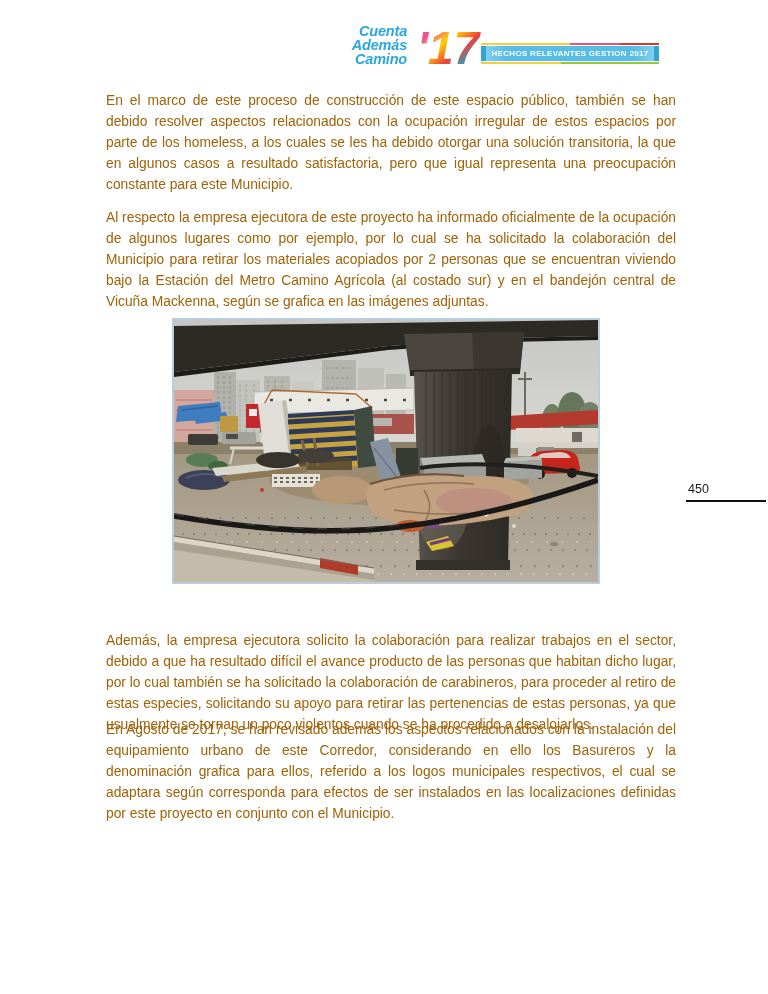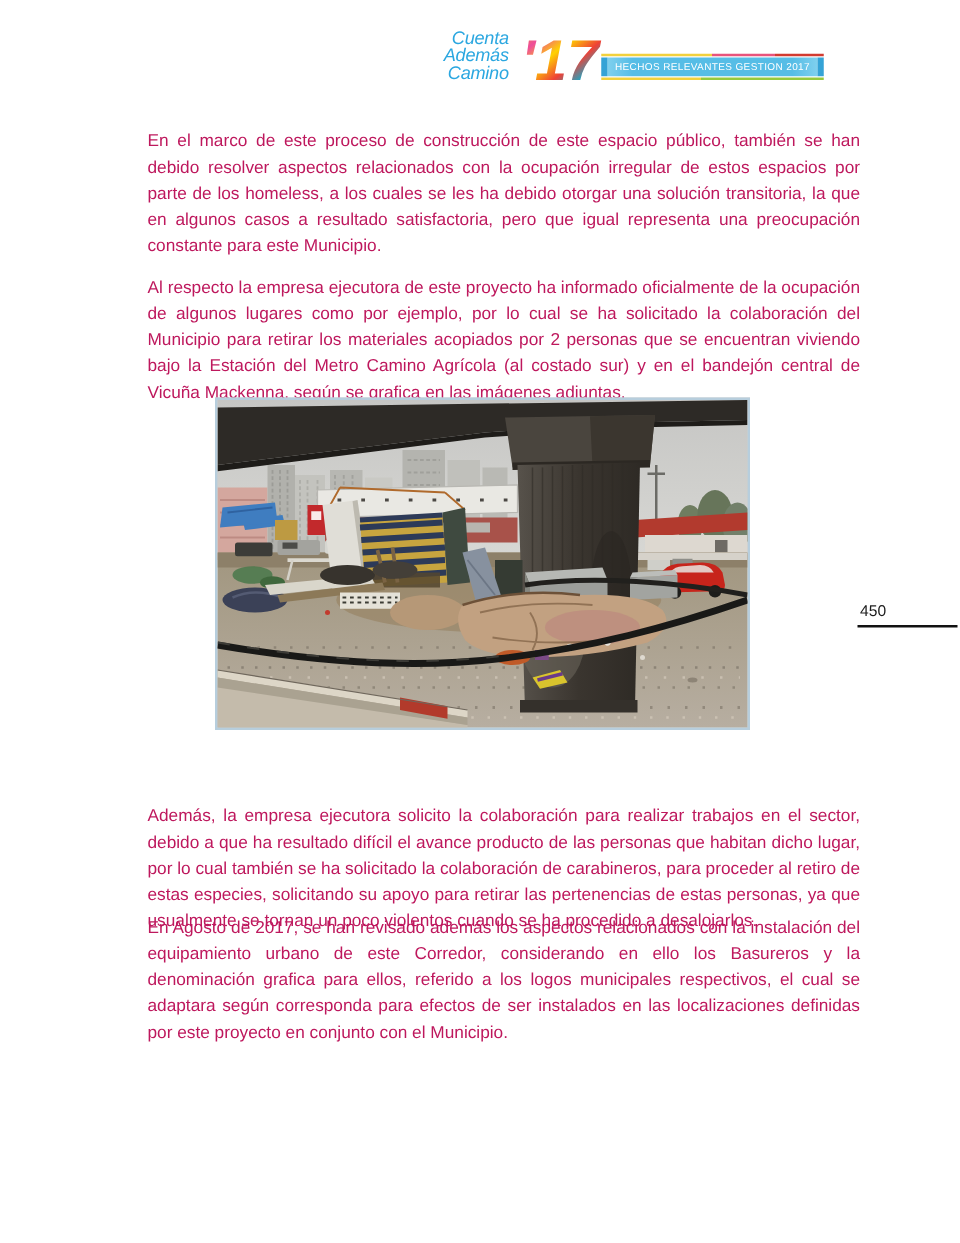--- a/index.html
+++ b/index.html
@@ -3,39 +3,39 @@
 <meta charset="utf-8">
 <style>
   html,body{margin:0;padding:0;background:#ffffff;}
   .page{
     position:relative;width:768px;height:994px;background:#ffffff;
     font-family:"Liberation Sans", sans-serif;overflow:hidden;
   }
   
   .logo-text{
     position:absolute;top:25px;left:305px;width:102px;text-align:right;
-    color:#2ba7e0;font-weight:normal;font-style:italic;
+    color:#2ba7e0;font-weight:bold;font-style:italic;
     font-size:14.5px;line-height:13.8px;letter-spacing:-0.2px;
   }
   .logo-year{position:absolute;left:414px;top:18px;width:68px;height:56px;}
   .banner{position:absolute;left:481px;top:43px;width:178px;}
   .banner .stripe-top{height:2px;margin-bottom:1px;
     background:linear-gradient(to right,#f2d13d 0 50%,#e8547c 50% 78%,#d23b31 78% 100%);}
   .banner .bar{
     height:15px;display:flex;align-items:center;justify-content:center;
     background:linear-gradient(to right,#7fd0ee,#56bde6 12% 88%,#7fd0ee);
     border-left:5px solid #35a3d6;border-right:5px solid #35a3d6;
-    color:#ffffff;font-size:8px;font-weight:normal;letter-spacing:0.3px;white-space:nowrap;
+    color:#ffffff;font-size:8px;font-weight:bold;letter-spacing:0.3px;white-space:nowrap;
   }
   .banner .stripe-bottom{height:2px;margin-top:1px;
     background:linear-gradient(to right,#f2d13d 0 45%,#96c93d 45% 100%);}
   
   .para{
-    position:absolute;left:103px;width:570px;margin:15px;
-    font-size:13.8px;line-height:21px;text-align:justify;color:#be185d;
+    position:absolute;left:103px;width:570px;margin:3px;
+    font-size:13.8px;line-height:21px;text-align:justify;color:#a16207;
   }
   .p1{top:87px}.p2{top:204px}.p3{top:627px}.p4{top:716px}
   
   .figure{
     position:absolute;left:172px;top:318px;width:428px;height:266px;
     border:2px solid #b7cedd;box-sizing:border-box;background:#cfcfcc;margin:0;
   }
   .figure svg{display:block;width:100%;height:100%;}
   
   .pagenum{position:absolute;left:688px;top:482px;font-size:12.5px;color:#1b1b1b;}

